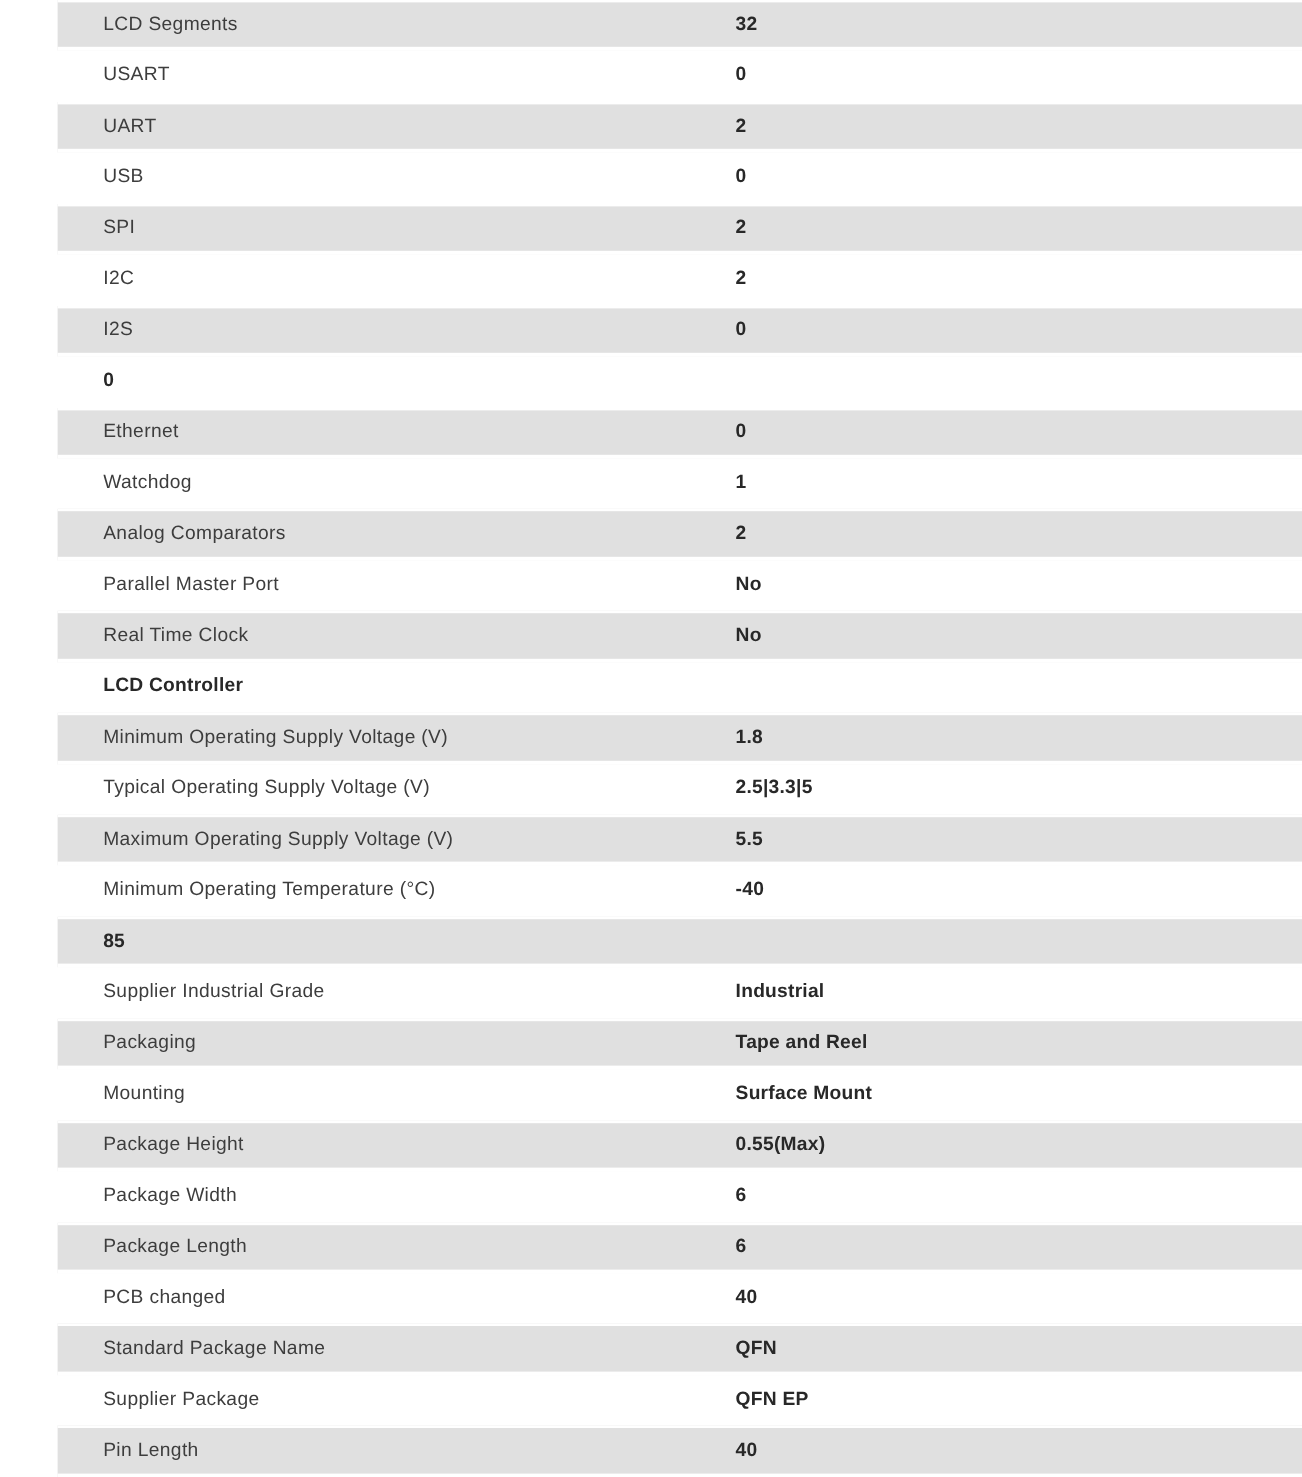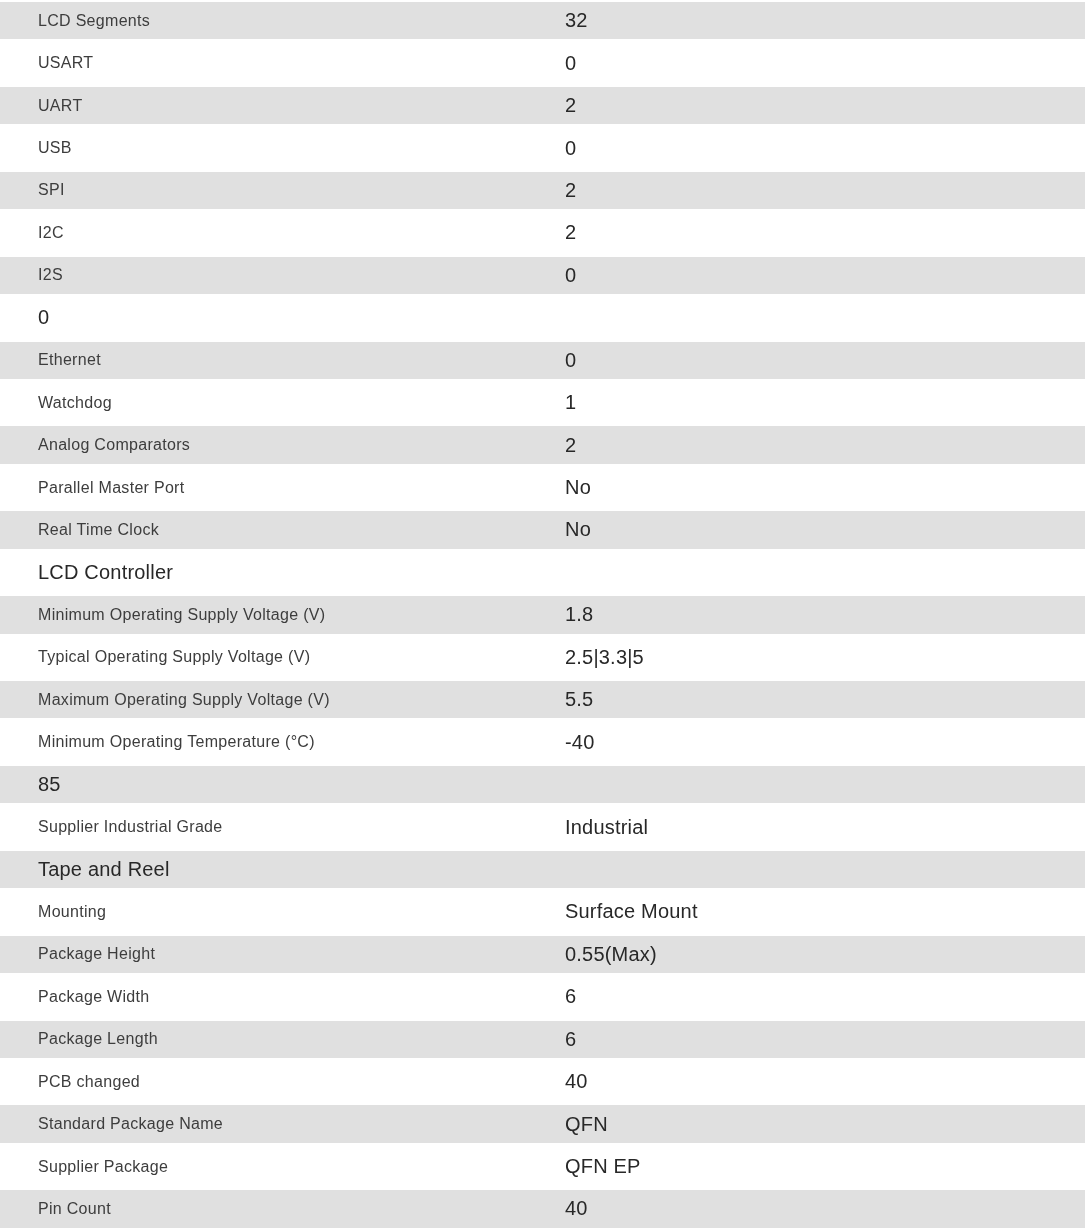--- a/index.html
+++ b/index.html
@@ -19,37 +19,38 @@
   }
   .row {
     height: 42.448px;
     box-sizing: border-box;
     display: flex;
     align-items: center;
     padding-left: 38px;
     background: transparent;
     border-top: 2px solid #ffffff;
     border-bottom: 3px solid #ffffff;
+    margin-left: 48px;
   }
   .row.striped {
     background: var(--stripe-color, #e0e0e0);
   }
   .label {
     width: 527px;
     flex: 0 0 527px;
     font-size: 16px;
     font-weight: 400;
     color: var(--label-color, #3d3d3d);
     letter-spacing: 0.3px;
     white-space: nowrap;
     overflow: hidden;
   }
   .value {
-    font-size: 20px;
-    font-weight: 400;
+    font-size: 16px;
+    font-weight: 700;
     color: var(--value-color, #282828);
     letter-spacing: 0.2px;
     white-space: nowrap;
   }
 </style>
 </head>
 <body>
 
 <div class="spec-table" id="spec-table">
   <div class="row striped">
@@ -143,20 +144,21 @@
   <div class="row striped">
     <span class="value">85</span>
   </div>
 
   <div class="row">
     <span class="label">Supplier Industrial Grade</span>
     <span class="value">Industrial</span>
   </div>
 
   <div class="row striped">
+    <span class="label">Packaging</span>
     <span class="value">Tape and Reel</span>
   </div>
 
   <div class="row">
     <span class="label">Mounting</span>
     <span class="value">Surface Mount</span>
   </div>
 
   <div class="row striped">
     <span class="label">Package Height</span>
@@ -182,16 +184,16 @@
     <span class="label">Standard Package Name</span>
     <span class="value">QFN</span>
   </div>
 
   <div class="row">
     <span class="label">Supplier Package</span>
     <span class="value">QFN EP</span>
   </div>
 
   <div class="row striped">
-    <span class="label">Pin Count</span>
+    <span class="label">Pin Length</span>
     <span class="value">40</span>
   </div>
 </div>
 
 </body></html>

